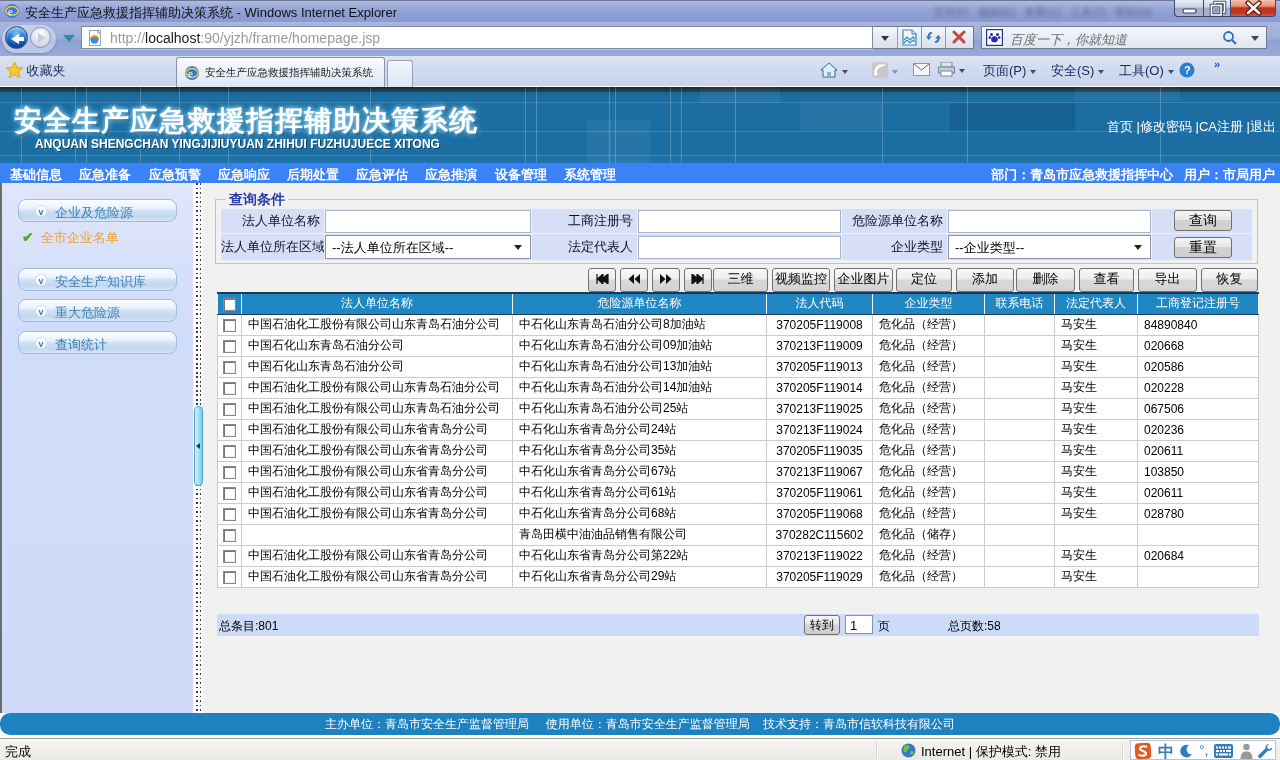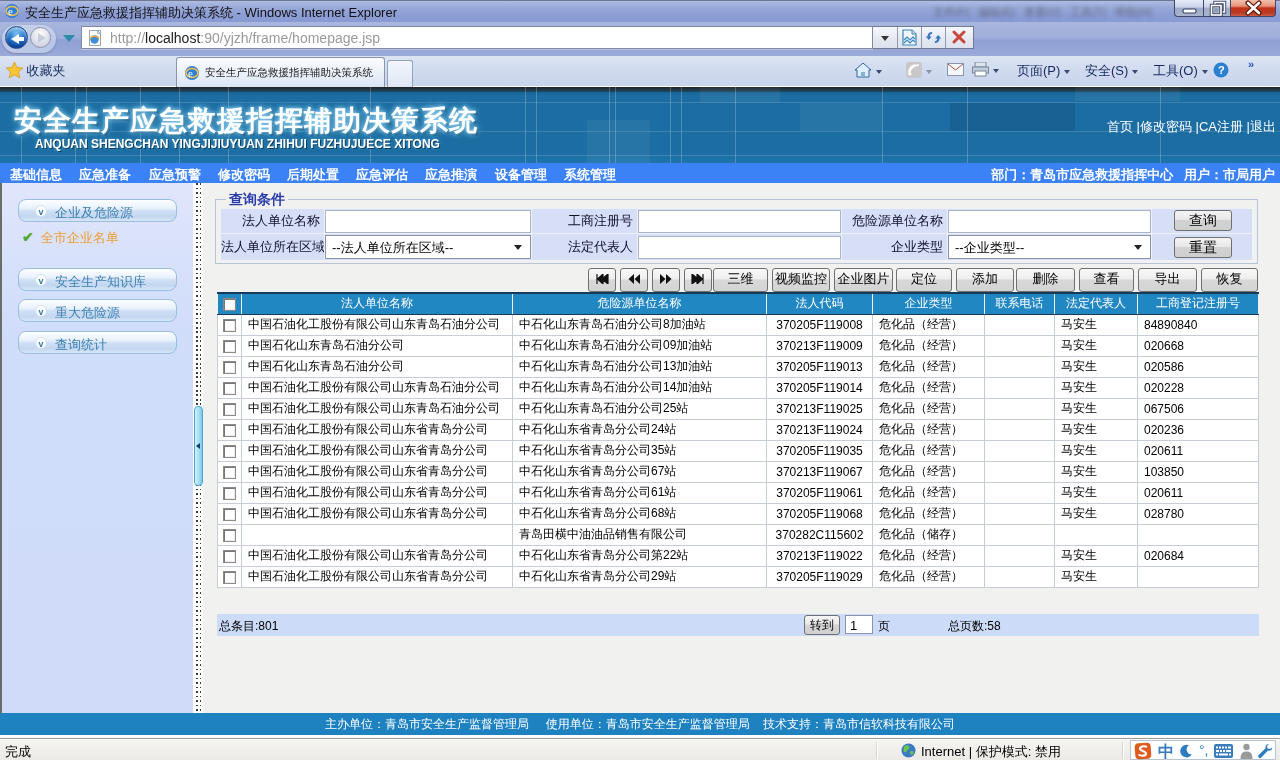--- a/index.html
+++ b/index.html
@@ -52,21 +52,21 @@
 #searchbox .sdrop{position:absolute;right:7px;top:9px;width:0;height:0;border-top:5px solid #444;border-left:4px solid transparent;border-right:4px solid transparent;}
 
 
 #favbar{left:0;top:56px;width:1280px;height:31px;
  background:linear-gradient(#dde5f3 0%,#d0daef 50%,#c8d4ec 100%);border-bottom:1px solid #fdfdfe;}
 #favbtn{left:6px;top:6px;width:96px;height:24px;font-size:13px;color:#1a2f5e;}
 #tab1{left:176px;top:1px;width:209px;height:30px;background:linear-gradient(#fbfcfe 0%,#eef3fa 40%,#dbe6f4 100%);
  border:1px solid #8a95ab;border-bottom:none;border-radius:3px 3px 0 0;}
 #tab1 .tictext{position:absolute;left:28px;top:8px;font-size:10.5px;color:#1a1a1a;white-space:nowrap;}
 #tabstub{left:387px;top:4px;width:26px;height:27px;background:linear-gradient(#f2f6fb,#dde7f4);border:1px solid #97a2b6;border-bottom:none;border-radius:3px 3px 0 0;}
-#cmdbar{left:844px;top:2px;width:420px;height:27px;font-size:13px;color:#152a5e;text-decoration:underline;}
+#cmdbar{left:810px;top:2px;width:420px;height:27px;font-size:13px;color:#152a5e;text-decoration:underline;}
 .cmditem{position:absolute;top:4px;white-space:nowrap;}
 .dar{display:inline-block;width:0;height:0;border-top:4px solid #3a4a70;border-left:3.5px solid transparent;border-right:3.5px solid transparent;vertical-align:middle;margin-left:4px;}
 .chev{color:#2255bb;font-weight:bold;font-size:11px;}
 
 
 #banner{left:0;top:87px;width:1280px;height:76px;overflow:hidden;background:linear-gradient(#0e4567 0%,#17608f 5%,#1c6da2 12%,#1c6da2 85%,#1e74ab 100%);}
 #banner .topshade{position:absolute;left:0;top:0;width:1280px;height:5px;background:linear-gradient(#222,#1c4a66);}
 .gridv{position:absolute;top:0;width:1px;height:76px;background:rgba(255,255,255,.22);}
 .gridh{position:absolute;left:0;width:1280px;height:1px;background:rgba(255,255,255,.15);}
 .gcell{position:absolute;background:rgba(255,255,255,.05);}
@@ -131,21 +131,21 @@
 
 
 #pagebar{position:absolute;left:217px;top:431px;width:1042px;height:22px;background:#ccdbf8;font-size:12px;color:#000;}
 #pagebar .tot{position:absolute;left:2px;top:4px;}
 #gobtn{position:absolute;left:587px;top:1px;width:36px;height:20px;border:1px solid #707070;border-radius:3px;background:linear-gradient(#f6f6f6,#e8e8e8 45%,#d4d4d4 50%,#d0d0d0);text-align:center;line-height:18px;}
 #goinp{position:absolute;left:628px;top:1px;width:28px;height:19px;background:#fff;border:1px solid #8a93a8;font-size:13px;padding-left:4px;line-height:19px;}
 #pagebar .ye{position:absolute;left:661px;top:4px;}
 #pagebar .tp{position:absolute;left:731px;top:4px;}
 
 
-#footer{left:0;top:713px;width:1280px;height:22px;background:#1e82c0;color:#fff;font-size:12px;text-align:center;line-height:22px;}
+#footer{left:0;top:713px;width:1280px;height:22px;background:#1e82c0;color:#fff;font-size:12px;text-align:center;line-height:22px;border-radius:10px;}
 #footgap{left:0;top:735px;width:1280px;height:4px;background:#fdfdfd;border-bottom:1px solid #9a9a94;}
 
 
 #statusbar{left:0;top:739px;width:1280px;height:21px;background:linear-gradient(#f6f4f1,#eceae5);border-top:1px solid #fff;font-size:13px;color:#000;}
 #statusbar .done{position:absolute;left:5px;top:3px;}
 .vsep{position:absolute;top:2px;width:1px;height:17px;background:#d8d5cf;box-shadow:1px 0 0 #fff;}
 #inettext{position:absolute;left:921px;top:3px;}
 #tray{position:absolute;left:1130px;top:0;width:146px;height:20px;background:#fdfeff;border:1px solid #b8c4d4;}
 </style>
 </head>
@@ -205,20 +205,36 @@
           <path d="M2 11 L5 8 L8 11 L11 8 L13 10" fill="none" stroke="#3a87b8" stroke-width="1.2"></path>
           <path d="M2 14 L5 11 L8 14 L11 11 L13 13" fill="none" stroke="#3a87b8" stroke-width="1.2"></path>
         </svg></div>
     <div class="ab" style="width:24px"><svg width="17" height="17" viewBox="0 0 17 17" style="margin:2px 0 0 3px">
           <path d="M7 3 C4 3 2.5 5 2.5 7.5 L0.8 7.5 L3.8 11 L6.8 7.5 L4.8 7.5 C4.8 5.8 5.8 4.8 7.3 4.8 Z" fill="#3a78c0"></path>
           <path d="M10 14 C13 14 14.5 12 14.5 9.5 L16.2 9.5 L13.2 6 L10.2 9.5 L12.2 9.5 C12.2 11.2 11.2 12.2 9.7 12.2 Z" fill="#3a78c0"></path>
         </svg></div>
     <div class="ab" style="width:25px;border-right:none"><svg width="14" height="14" viewBox="0 0 14 14" style="margin:3px 0 0 6px">
           <path d="M2 2 L12 12 M12 2 L2 12" stroke="#c8473a" stroke-width="3" stroke-linecap="round"></path>
         </svg></div>
+  </div>
+  <div class="abs" id="searchbox">
+    <svg class="paw" width="17" height="17" viewBox="0 0 17 17">
+        <rect x="0.5" y="0.5" width="16" height="16" fill="#fff" stroke="#1a3a8c" stroke-width="1.4"></rect>
+        <circle cx="5.5" cy="5.5" r="1.5" fill="#2822c4"></circle>
+        <circle cx="11.5" cy="5.5" r="1.5" fill="#2822c4"></circle>
+        <circle cx="3.8" cy="8.6" r="1.3" fill="#2822c4"></circle>
+        <circle cx="13.2" cy="8.6" r="1.3" fill="#2822c4"></circle>
+        <path d="M8.5 7.2 C11 7.2 12.6 9.8 11.6 11.8 C10.6 13.8 6.4 13.8 5.4 11.8 C4.4 9.8 6 7.2 8.5 7.2Z" fill="#2822c4"></path>
+      </svg>
+    <div class="stext">百度一下，你就知道</div>
+    <svg class="mag" width="16" height="16" viewBox="0 0 16 16">
+        <circle cx="6.5" cy="6.5" r="4.5" fill="none" stroke="#2a6fc0" stroke-width="1.8"></circle>
+        <path d="M10 10 L14 14" stroke="#2a6fc0" stroke-width="2"></path>
+      </svg>
+    <div class="sdrop"></div>
   </div>
 </div>
 
 <div class="abs" id="favbar">
   <div class="abs" id="favbtn"><svg width="17" height="16" viewBox="0 0 17 16" style="vertical-align:-3px">
         <path d="M8.5 0 L11 5.5 L16.8 6 L12.5 10 L13.8 15.8 L8.5 12.8 L3.2 15.8 L4.5 10 L0.2 6 L6 5.5 Z" fill="#f8c537" stroke="#d89a20" stroke-width="0.8"></path>
       </svg> 收藏夹</div>
   <div class="abs" id="tab1">
     <svg width="16" height="16" viewBox="0 0 16 16" style="position:absolute;left:7px;top:7px">
         <circle cx="8" cy="8" r="7" fill="#2d7fd8"></circle>
@@ -287,21 +303,21 @@
     <div class="gridh" style="top:68px"></div>
   <div id="btitle">安全生产应急救援指挥辅助决策系统</div>
   <div id="bsub">ANQUAN SHENGCHAN YINGJIJIUYUAN ZHIHUI FUZHUJUECE XITONG</div>
   <div id="blinks">首页 |修改密码 |CA注册 |退出</div>
 </div>
 
 <div class="abs" id="nav">
   <div class="item" style="left:10px">基础信息</div>
   <div class="item" style="left:79px">应急准备</div>
   <div class="item" style="left:149px">应急预警</div>
-  <div class="item" style="left:218px">修改密码</div>
+  <div class="item" style="left:218px">应急响应</div>
   <div class="item" style="left:287px">后期处置</div>
   <div class="item" style="left:356px">应急评估</div>
   <div class="item" style="left:425px">应急推演</div>
   <div class="item" style="left:495px">设备管理</div>
   <div class="item" style="left:564px">系统管理</div>
   <div id="navright">部门：青岛市应急救援指挥中心&nbsp;&nbsp;&nbsp;用户：市局用户</div>
 </div>
 
 <div class="abs" id="main">
   <div id="leftborder"></div>

